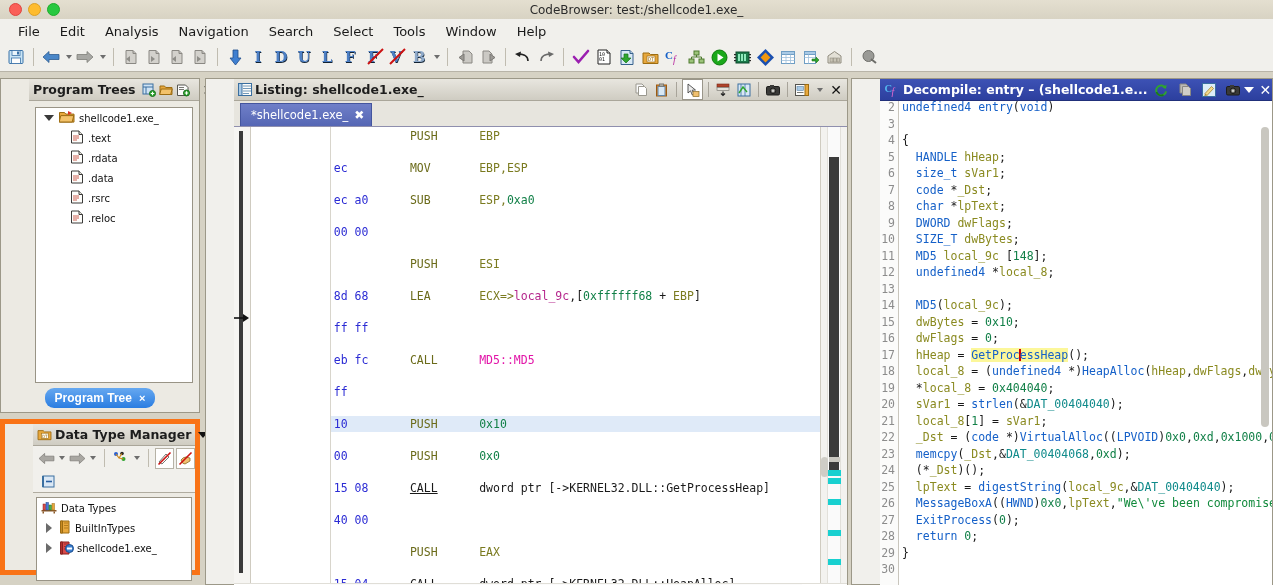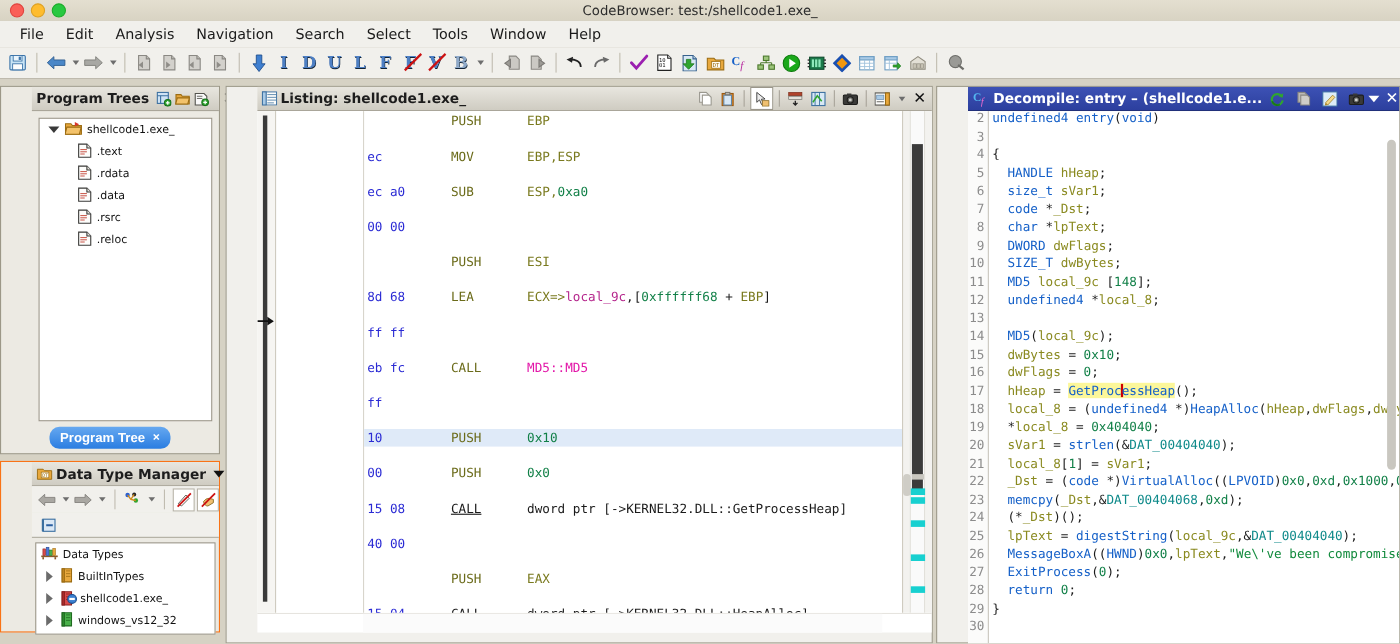--- a/index.html
+++ b/index.html
@@ -108,21 +108,21 @@
   .ptree-tab {
     background: linear-gradient(to bottom,#66a8f0 0%,#2a7de1 100%);
     color:#fff; font-weight:bold; font-size:12px; border-radius:9px;
     padding:3px 10px; display:flex; align-items:center; gap:7px;
     font-family:Liberation Sans, sans-serif;
   }
   .ptree-tab .x { font-size:11px; font-weight:bold; }
 
   
   #dtm { left:0; top:419px; width:200px; height:156px;
-    border:1px solid #f97316; background:#eceae3; box-sizing:border-box;}
+    border:5px solid #f97316; background:#eceae3; box-sizing:border-box;}
   .dtm-tools { height:24px; display:flex; align-items:center; padding-left:4px;
     border-bottom:0; gap:2px; background:#f1f0ec;}
   .dtm-tools2 { height:22px; display:flex; align-items:center; padding-left:4px;
     background:#f1f0ec; border-bottom:1px solid #b0aca0;}
   .dtm-body { margin:4px 3px 3px 3px; height:82px; background:#fff;
     border:1px solid #999486; overflow:hidden; }
 
   
   #listing { left:205px; top:78px; width:643px; height:507px;
     border:1px solid #9c9888; background:#f1f0ec; box-sizing:border-box;}
@@ -676,33 +676,20 @@
             <path d="M1.5 1 h2 v12 h-2 z" fill="#b22e2e" stroke="#8a2020"></path>
             <path d="M5 3 h4 M5 5.5 h4 M5 8 h4" stroke="#8a2020" stroke-width="0.7"></path>
           </svg>
           <svg width="9" height="9" viewBox="0 0 9 9" style="position:absolute;right:-3px;top:3px">
             <circle cx="4.5" cy="4.5" r="4" fill="#3a7fd0" stroke="#1c4d8c"></circle>
             <rect x="2" y="3.5" width="5" height="2" fill="#fff"></rect>
           </svg>
         </span>
         <span style="margin-left:2px">shellcode1.exe_</span>
       </div>
-      <div class="tree-row" style="padding-left:5px">
-        <span class="tw">
-            <span class="tri-rt"></span>
-          </span>
-        <span>
-          <svg width="12" height="14" viewBox="0 0 12 14">
-            <path d="M1.5 1 h8.5 v12 h-8.5 z" fill="#49b04a" stroke="#1f6a20"></path>
-            <path d="M1.5 1 h2 v12 h-2 z" fill="#2f8f30" stroke="#1f6a20"></path>
-            <path d="M5 3 h4 M5 5.5 h4 M5 8 h4" stroke="#1f6a20" stroke-width="0.7"></path>
-          </svg>
-        </span>
-        <span>windows_vs12_32</span>
-      </div>
     </div>
   </div>
 
   <div class="panel" id="listing">
     <div class="panel-head">
       <span style="display:flex">
         <svg width="14" height="13" viewBox="0 0 14 13">
           <rect x="0.5" y="0.5" width="13" height="12" fill="#fdfdfb" stroke="#3a6fa0"></rect>
           <rect x="0.5" y="0.5" width="3.5" height="12" fill="#a9cae6" stroke="#3a6fa0"></rect>
           <path d="M5 3 h8 M5 5.5 h8 M5 8 h8 M5 10.5 h6" stroke="#4f7fa8" stroke-width="0.8"></path>
@@ -762,20 +749,26 @@
           <rect x="2" y="3.5" width="6.5" height="4" fill="#a9cae6" stroke="#5f86aa" stroke-width="0.6"></rect>
           <path d="M2 9.5 h6.5" stroke="#55544f" stroke-width="0.8"></path>
         </svg>
       </span>
       <span class="hbtn" style="width:10px">
           <span class="caret-dn"></span>
         </span>
       <span class="xclose">✕</span>
     </div>
 
+    <div class="tabstrip">
+      <div class="ftab">
+        <span>*shellcode1.exe_</span>
+        <span class="x">✖</span>
+      </div>
+    </div>
 
     <div class="listing-area">
       <div class="gutter-margin">
         <div class="gutter-bar"></div>
         <div class="arrow-mark">
           <svg width="16" height="12" viewBox="0 0 16 12">
             <path d="M0 6 h11" stroke="#111" stroke-width="1.6"></path>
             <path d="M9 2 L15 6 L9 10 Z" fill="#111"></path>
           </svg>
         </div>

